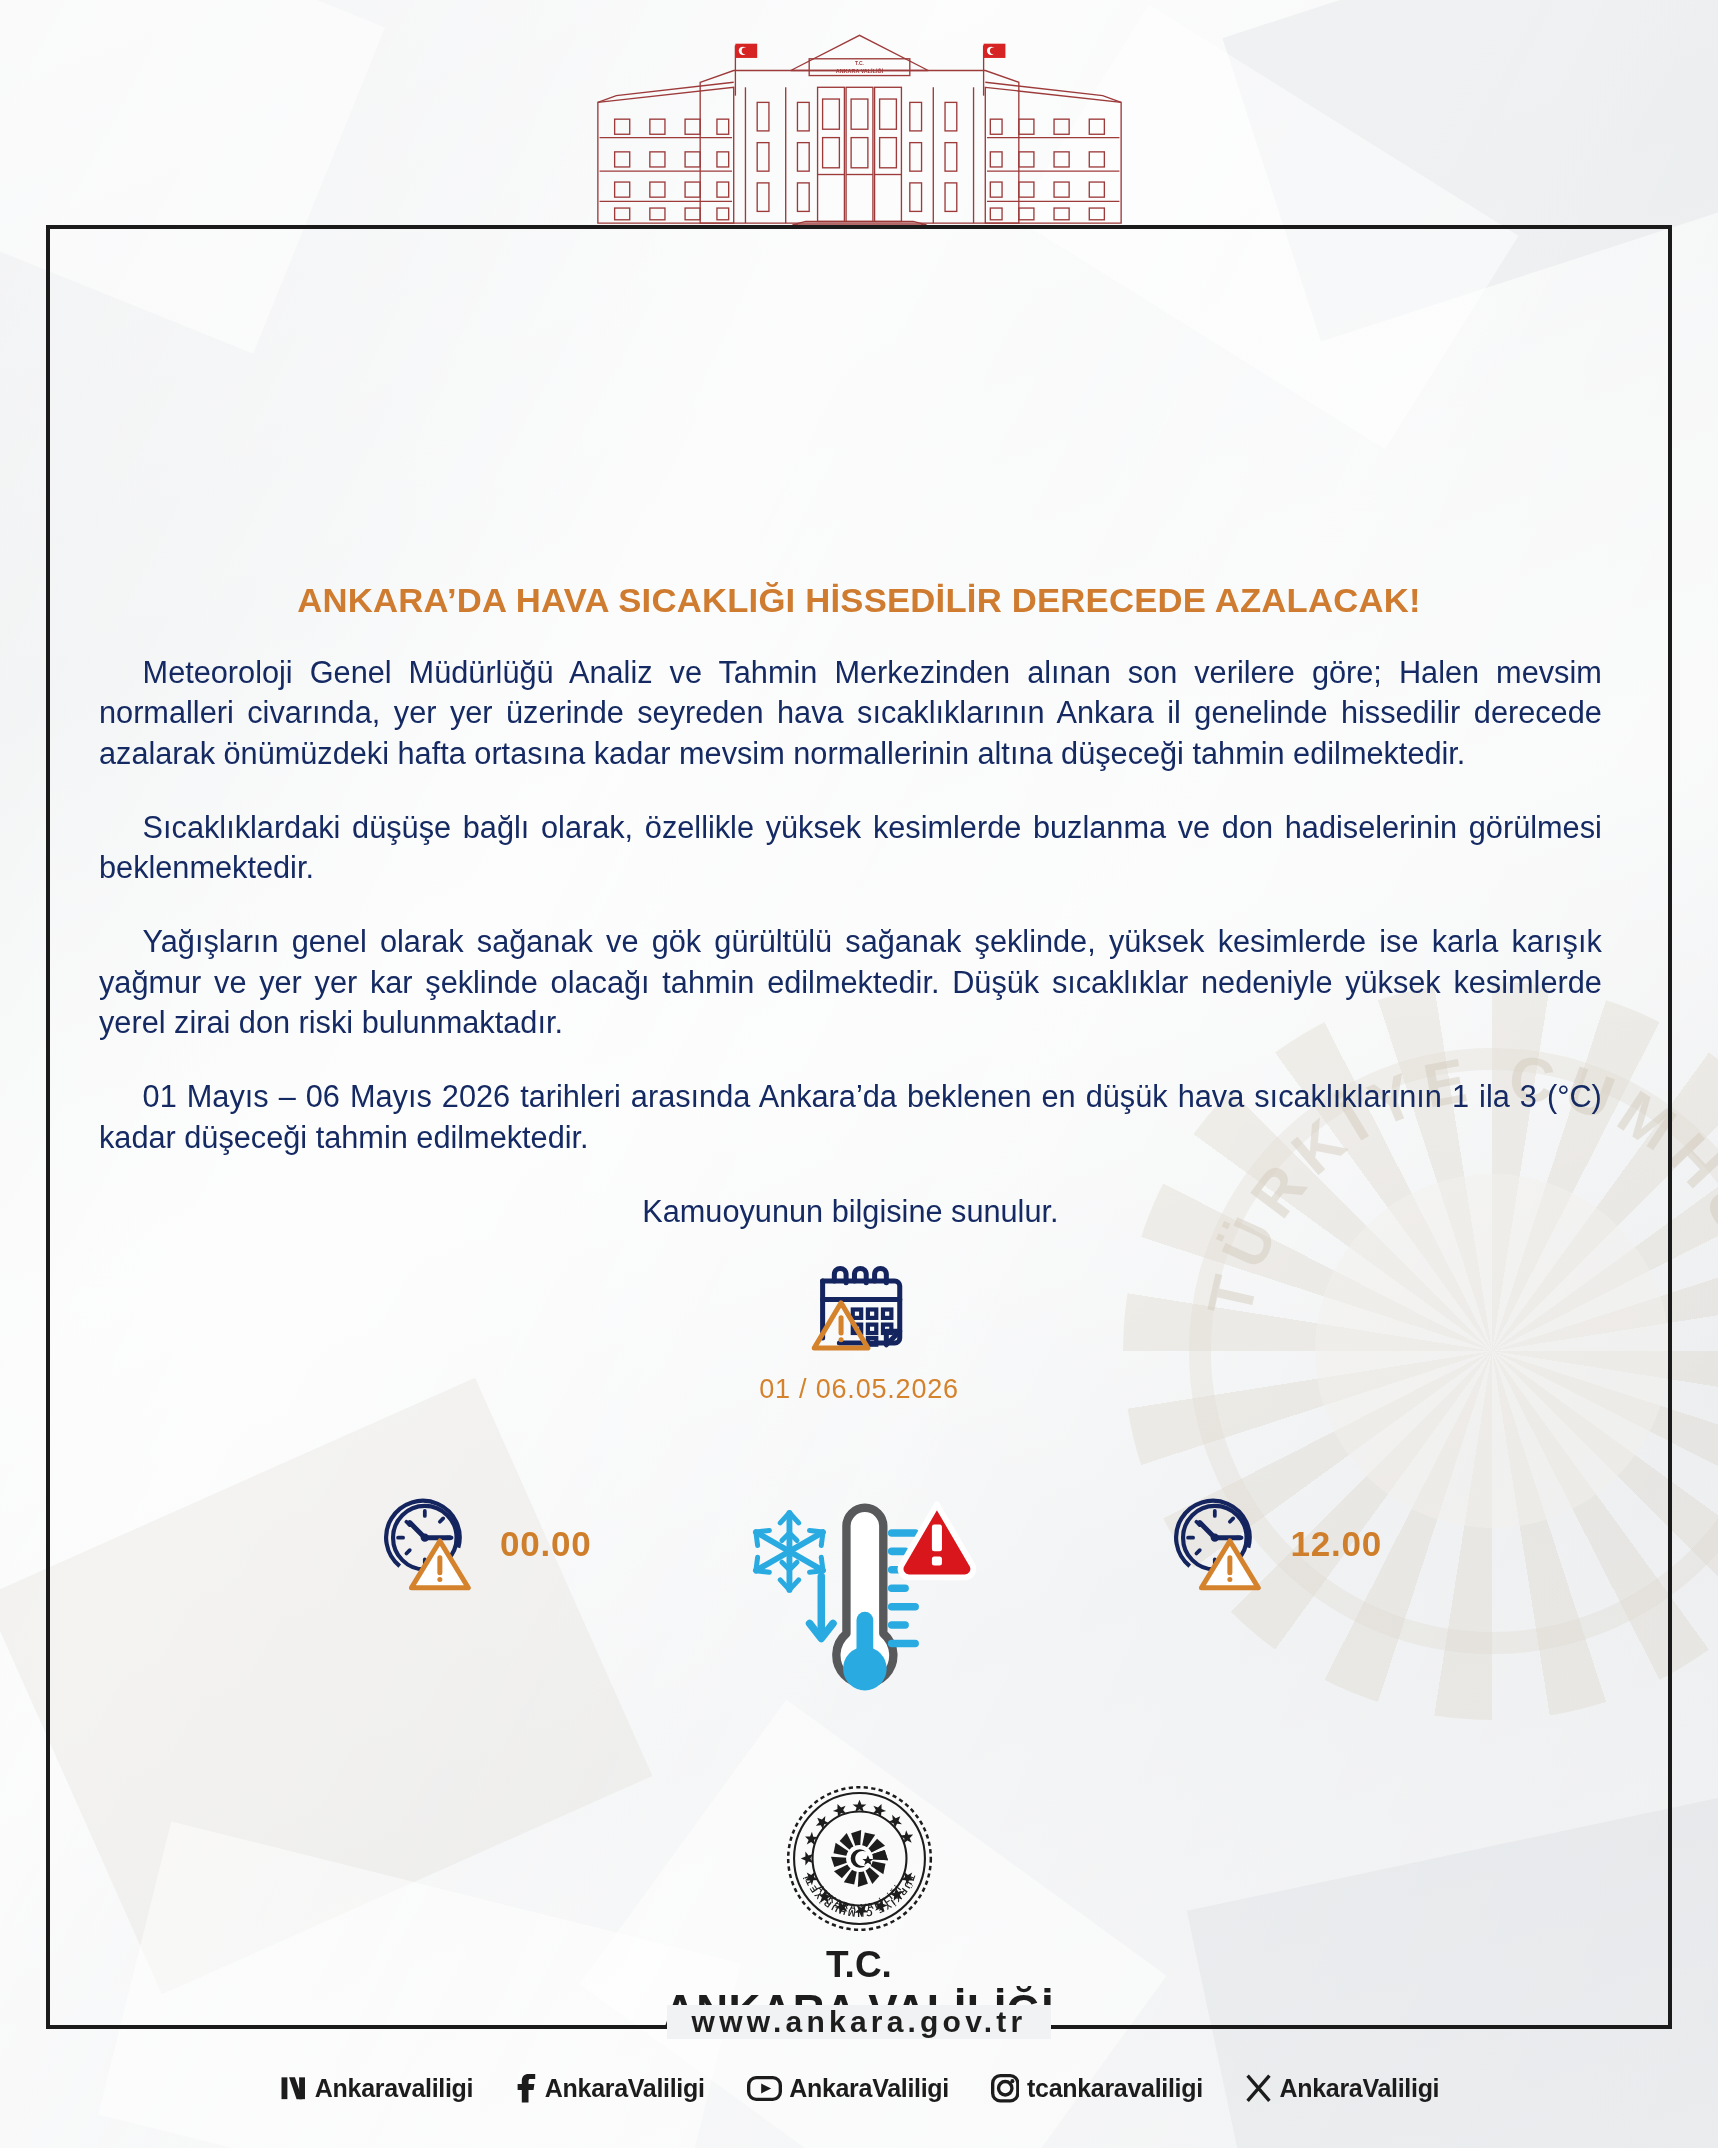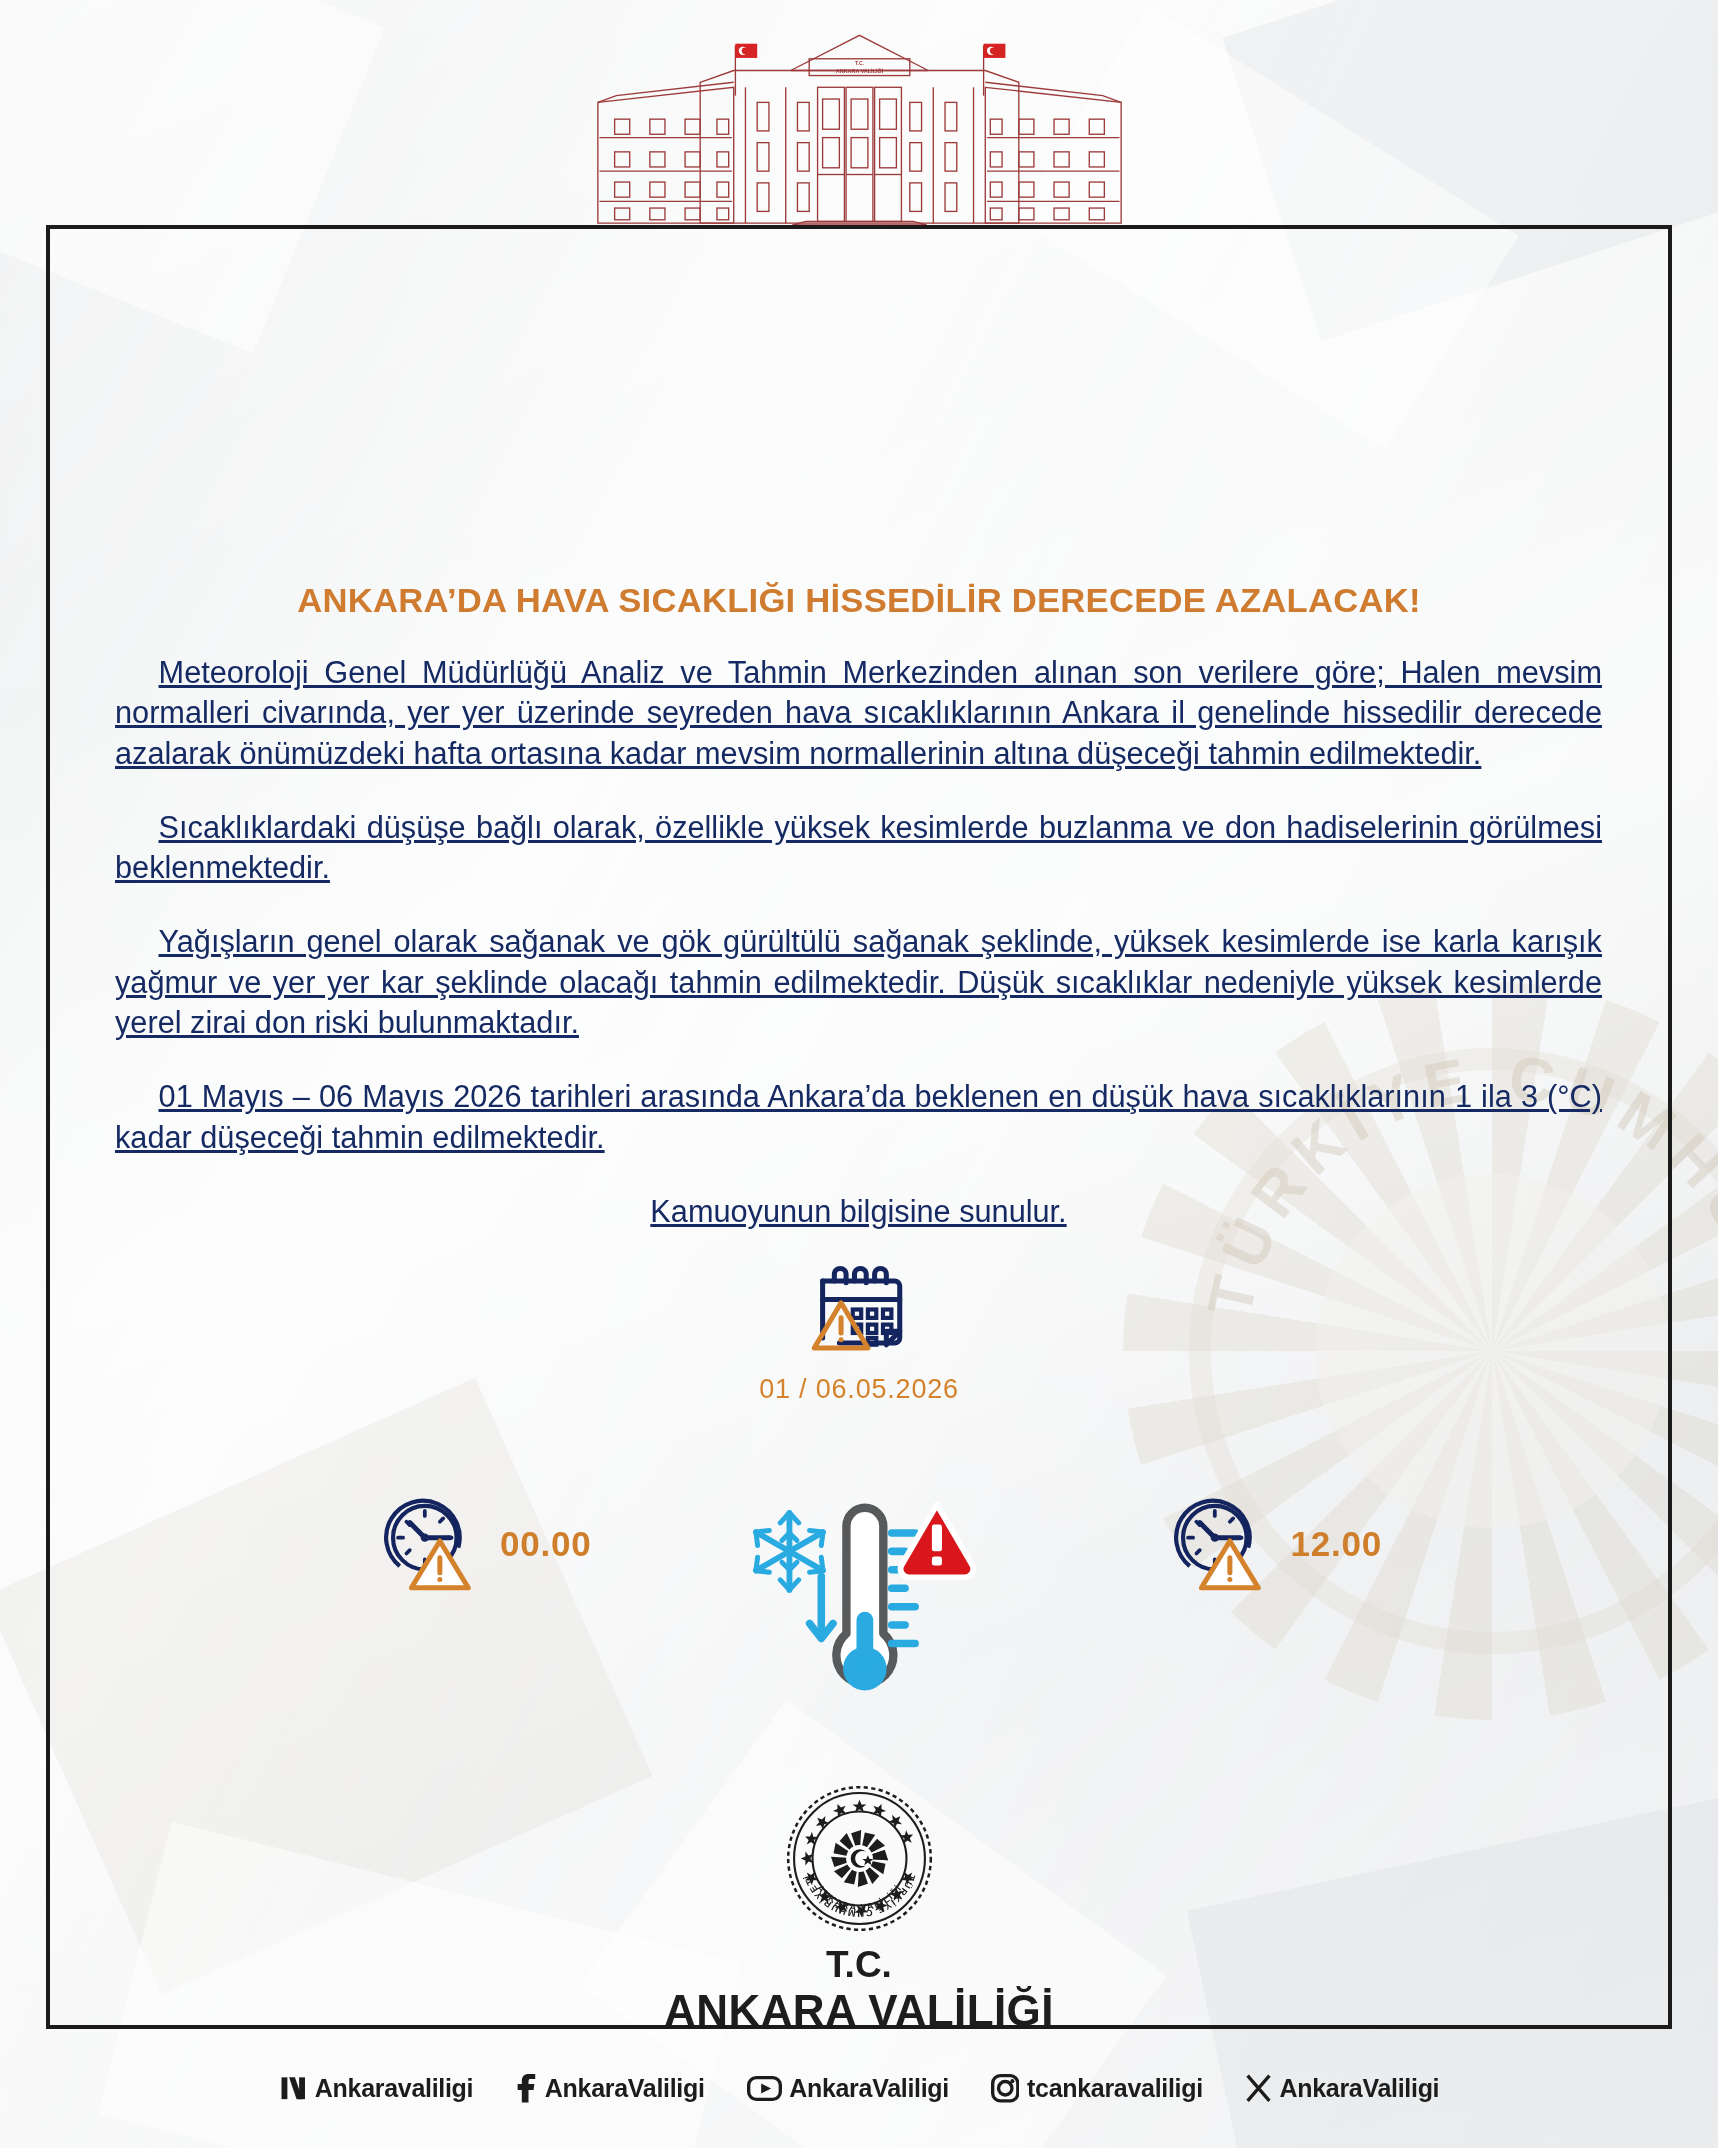--- a/index.html
+++ b/index.html
@@ -91,25 +91,24 @@
     position:absolute; left:0; right:0; top:581px;
     text-align:center;
     font-weight:bold; font-size:34px; letter-spacing:0.2px;
     color:#cf7c30;
     transform:scaleX(1.02);
   }
 
   
   #body {
     position:absolute;
-    left:115px; right:101px; top:653px;
+    left:99px; right:101px; top:653px;
     color:#152a63;
     font-size:31px;
     line-height:1.30;
-    text-decoration:underline;
   }
   #body p {
     text-align:justify;
     text-indent:44px;
     margin-bottom:34px;
     transform:scaleX(.99);
     transform-origin:left;
   }
   #body p.center { text-align:center; text-indent:0; margin-top:11.7px; }
 
@@ -510,20 +509,23 @@
         <textPath href="#topArc" startOffset="50%" text-anchor="middle">TÜRKİYE CUMHURİYETİ</textPath>
       </text>
       <text font-size="11" font-weight="bold" letter-spacing="1.6" fill="#1d1d1d" font-family="Liberation Sans, sans-serif">
         <textPath href="#botArc" startOffset="50%" text-anchor="middle">ANKARA VALİLİĞİ</textPath>
       </text>
     </svg>
     <div id="org-tc">T.C.</div>
     <div id="org-name">ANKARA VALİLİĞİ</div>
   </div>
 
+  <div id="url">
+    <span>www.ankara.gov.tr</span>
+  </div>
 
   <div id="social">
 
     <div class="social-item">
       <svg class="si" width="28.5" height="28.5" viewBox="0 0 34 34">
         <rect x="3" y="4" width="7" height="26" fill="#1c1c1c"></rect>
         <polygon points="12,4 19,4 28,30 21,30" fill="#1c1c1c"></polygon>
         <rect x="24" y="4" width="7" height="26" fill="#1c1c1c"></rect>
       </svg>
       <span class="social-label">Ankaravaliligi</span>

